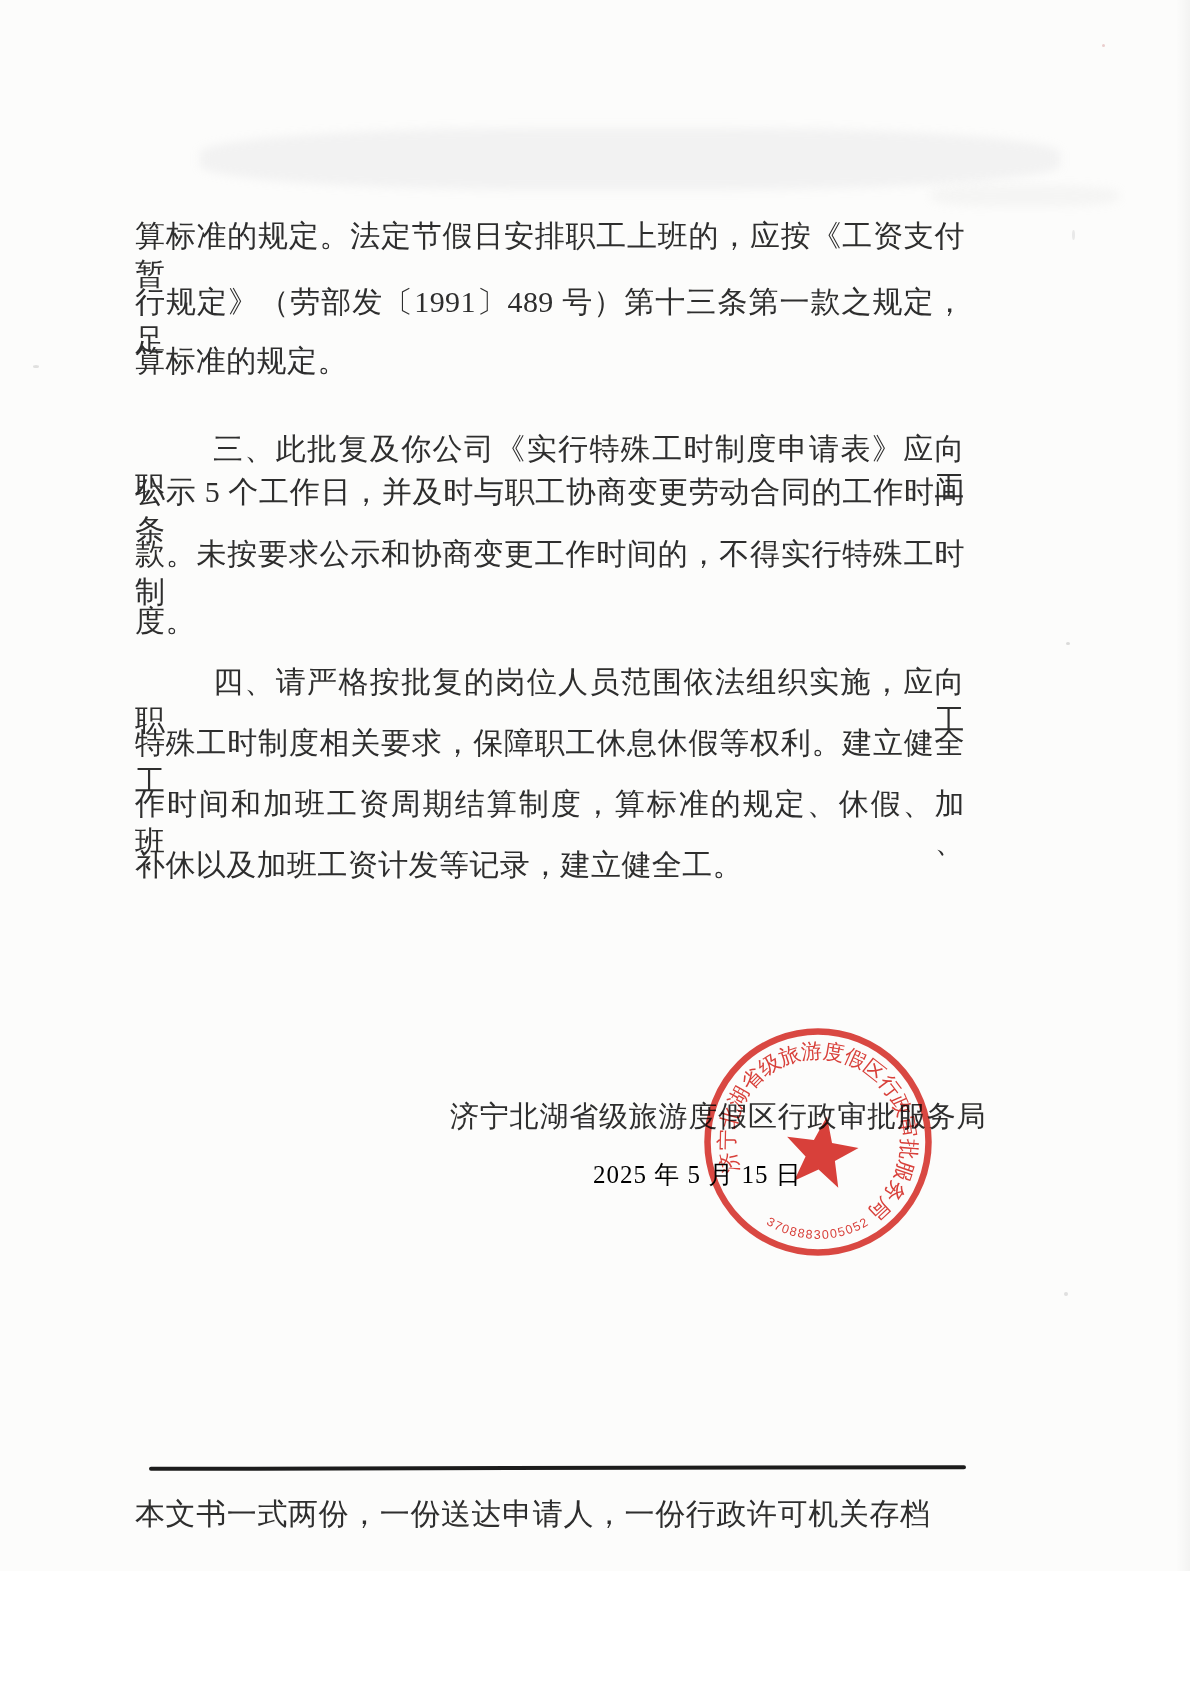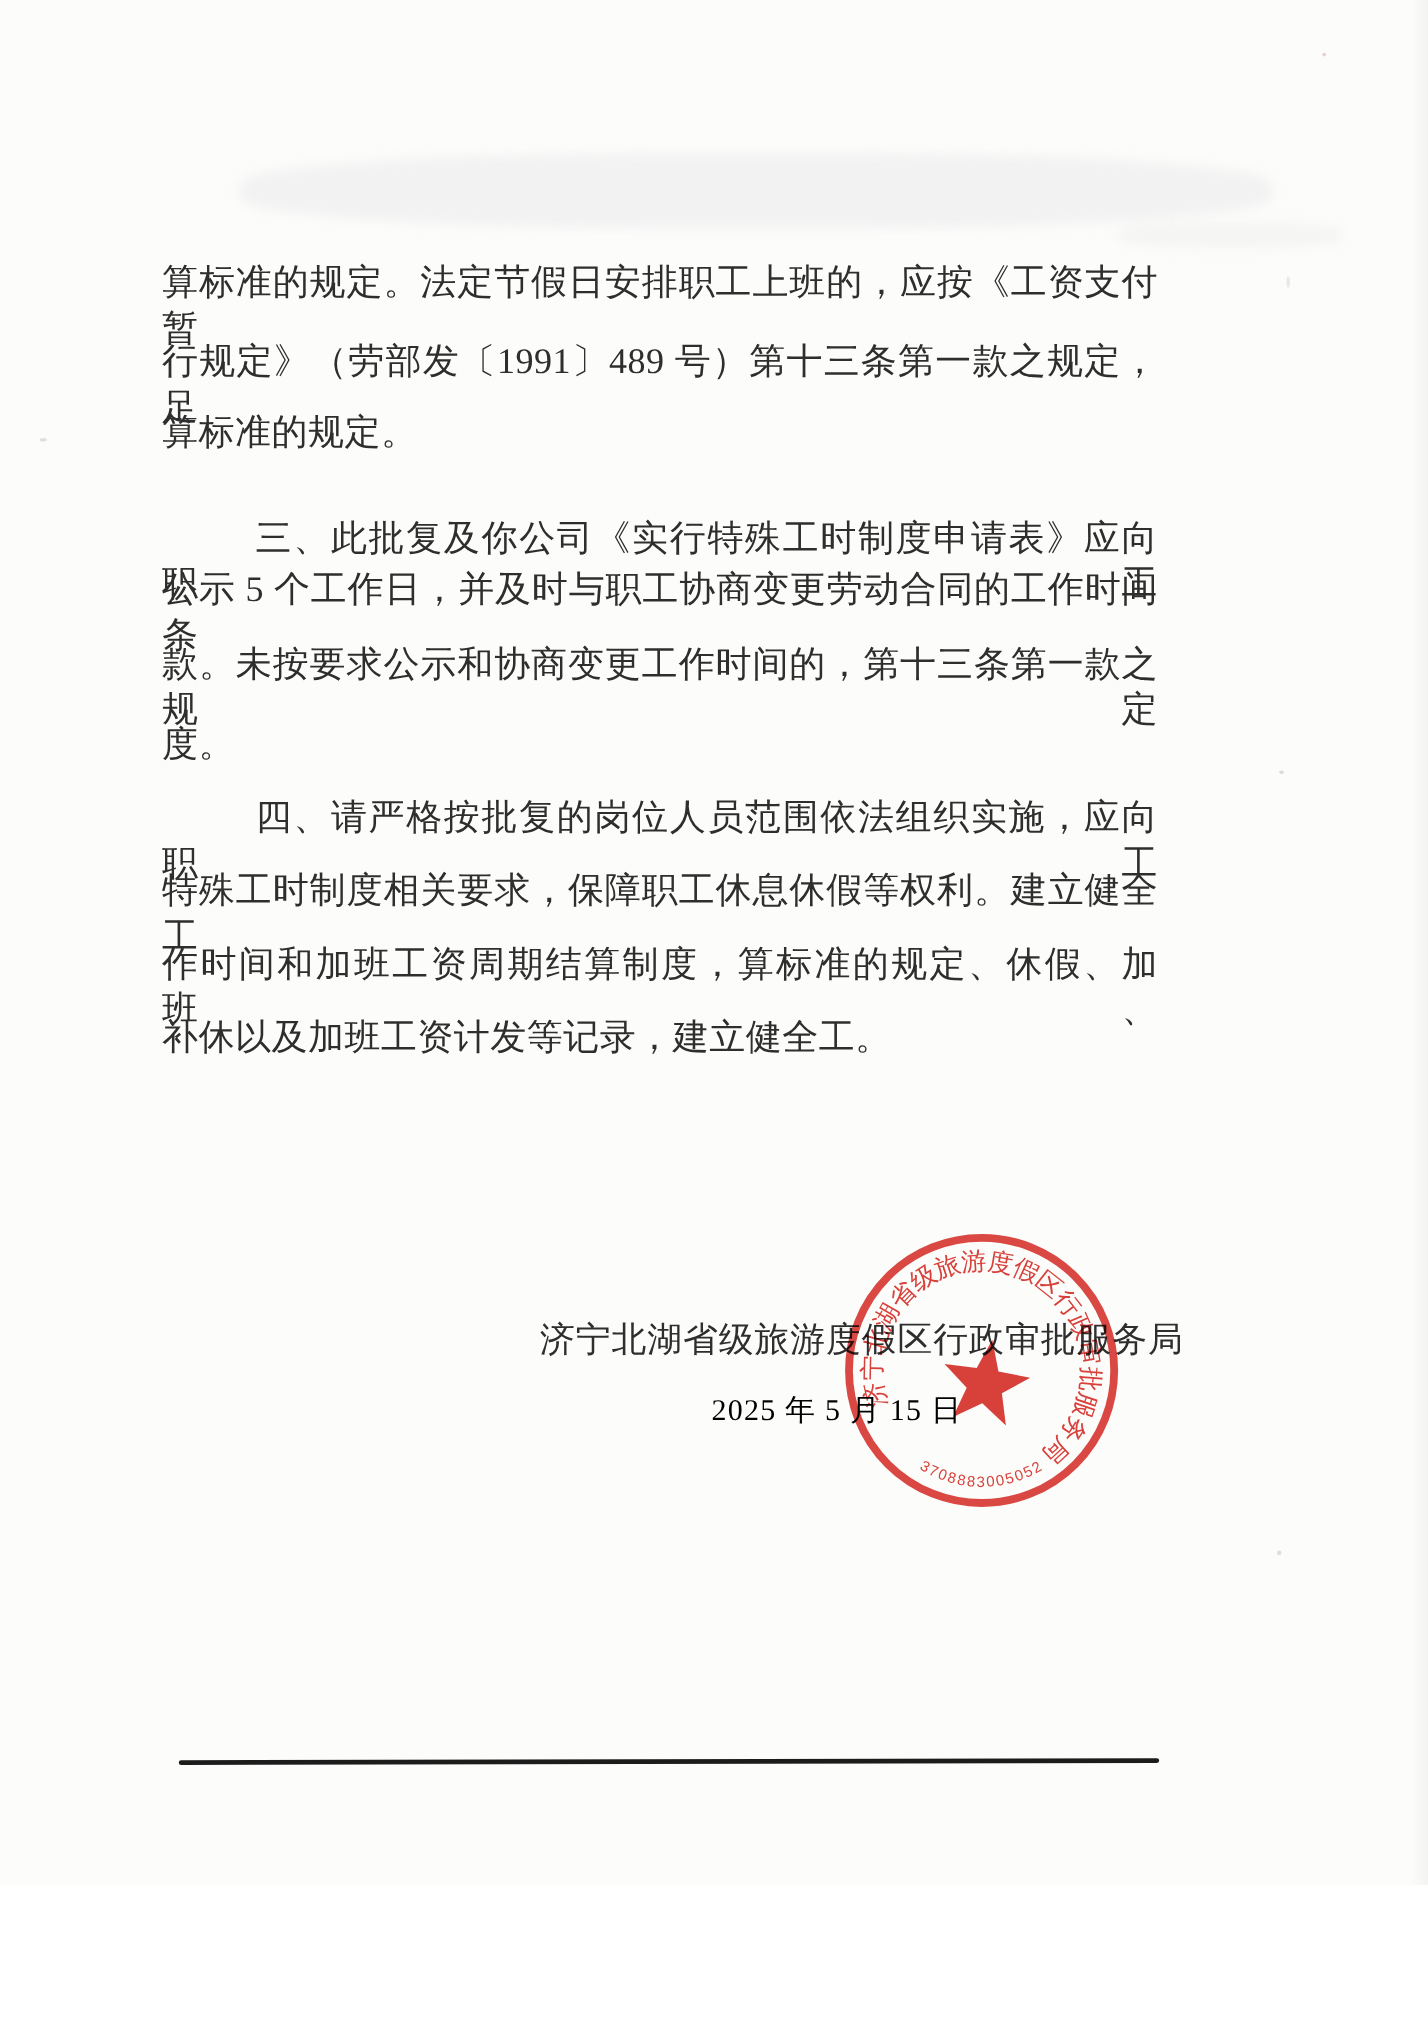--- a/index.html
+++ b/index.html
@@ -114,21 +114,21 @@
   <div class="speck" style="left:1064px; top:1292px; width:4px; height:4px; background:rgba(150,150,150,0.28);"></div>
   <div class="speck" style="left:33px; top:365px; width:6px; height:3px; background:rgba(160,160,160,0.3);"></div>
   <div class="speck" style="left:1072px; top:230px; width:3px; height:10px; background:rgba(170,170,170,0.22);"></div>
 
   <div>
     <div class="body-line stretch" style="top:217px">算标准的规定。法定节假日安排职工上班的，应按《工资支付暂</div>
     <div class="body-line stretch" style="top:283px">行规定》（劳部发〔1991〕489 号）第十三条第一款之规定，足</div>
     <div class="body-line" style="top:342px">算标准的规定。</div>
     <div class="body-line stretch indent" style="top:430px">三、此批复及你公司《实行特殊工时制度申请表》应向职工</div>
     <div class="body-line stretch" style="top:473px">公示 5 个工作日，并及时与职工协商变更劳动合同的工作时间条</div>
-    <div class="body-line stretch" style="top:535px">款。未按要求公示和协商变更工作时间的，第十三条第一款之规定</div>
+    <div class="body-line stretch" style="top:535px">款。未按要求公示和协商变更工作时间的，不得实行特殊工时制</div>
     <div class="body-line" style="top:602px">度。</div>
     <div class="body-line stretch indent" style="top:663px">四、请严格按批复的岗位人员范围依法组织实施，应向职工</div>
     <div class="body-line stretch" style="top:724px">特殊工时制度相关要求，保障职工休息休假等权利。建立健全工</div>
     <div class="body-line stretch" style="top:785px">作时间和加班工资周期结算制度，算标准的规定、休假、加班、</div>
     <div class="body-line" style="top:846px">补休以及加班工资计发等记录，建立健全工。</div>
   </div>
 
   <div class="sig-agency">济宁北湖省级旅游度假区行政审批服务局</div>
   <div class="sig-date">2025 年 5 月 15 日</div>
 
@@ -141,14 +141,15 @@
     <text font-size="21" fill="#d93630" font-family="Liberation Serif, serif" letter-spacing="0">
       <textPath href="#sealArc" textLength="372" lengthAdjust="spacing">济宁北湖省级旅游度假区行政审批服务局</textPath>
     </text>
     <polygon transform="translate(3,12) rotate(9)" fill="#d93630" points="0,-38 9.17,-12.62 36.14,-11.74 14.84,4.82 22.33,30.74 0,15.6 -22.33,30.74 -14.84,4.82 -36.14,-11.74 -9.17,-12.62"></polygon>
     <text font-size="12.5" fill="#d93630" font-family="Liberation Sans, sans-serif" text-anchor="middle" letter-spacing="1.5">
       <textPath href="#sealCodeArc" startOffset="50%">3708883005052</textPath>
     </text>
   </svg>
 
   <div class="footer-rule"></div>
+  <div class="footer-note">本文书一式两份，一份送达申请人，一份行政许可机关存档</div>
 
 </div>
 
 </body></html>

